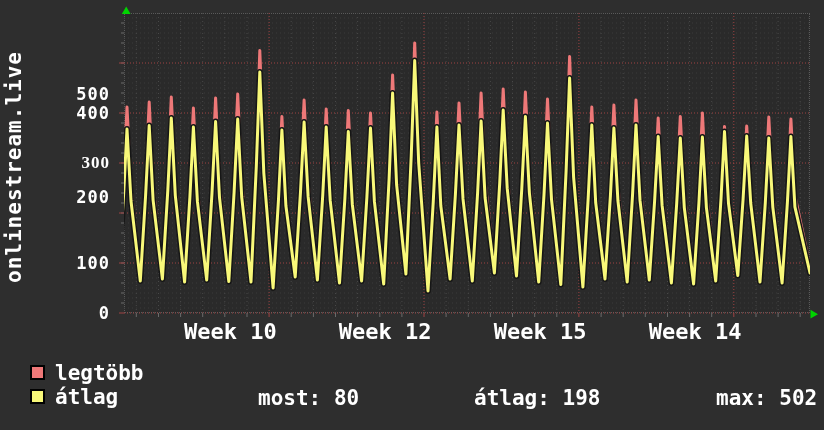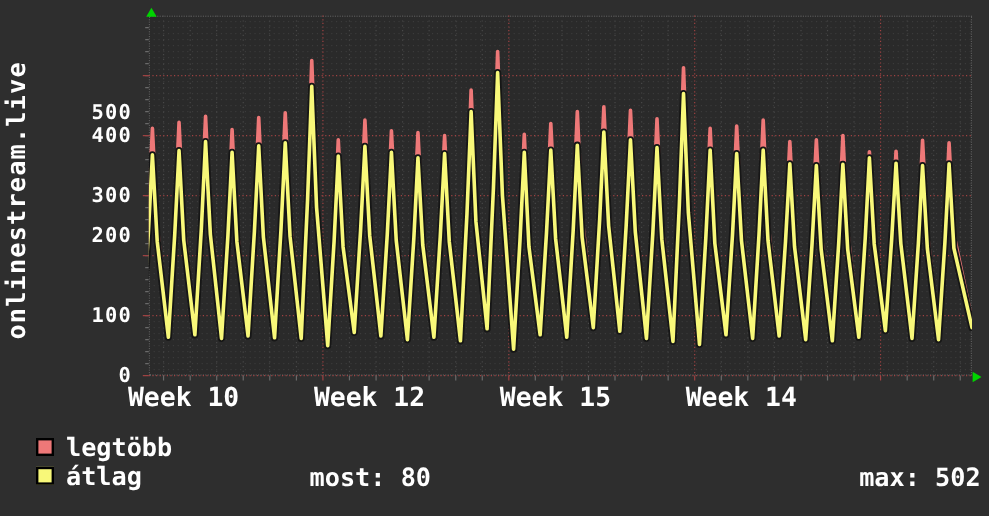--- a/index.html
+++ b/index.html
@@ -12,21 +12,21 @@
   .plot-bg{
     position:absolute;left:124px;top:13px;width:686px;height:300px;
     background:#2a2a2a;border:1px dotted #5a5a5a;box-sizing:border-box;
   }
   .chart-svg{position:absolute;left:118px;top:5px;width:700px;height:320px;}
   .ylab{
     position:absolute;left:56px;width:54px;text-align:right;
     font-size:17px;line-height:20px;letter-spacing:1px;
   }
   .xlab{
-    position:absolute;top:319px;width:170px;text-align:left;
+    position:absolute;top:319px;width:170px;text-align:right;
     font-size:22px;
   }
   .watermark{
     position:absolute;left:2px;top:292px;width:250px;height:24px;
     transform:rotate(-90deg);transform-origin:0 0;
     font-size:21px;text-align:center;letter-spacing:1px;white-space:nowrap;
   }
   .legend-row{position:absolute;left:30px;height:18px;}
   .legend-row .swatch{
     position:absolute;left:0;top:1px;width:15px;height:15px;
@@ -220,21 +220,21 @@
         <polyline points="118.2,279.0 123.5,196.5 127.0,129.0 131.0,201.0 140.3,281.0 145.6,195.5 149.2,125.5 153.1,200.1 162.4,279.0 167.8,190.4 171.3,118.0 175.3,195.3 184.6,282.0 189.9,196.8 193.4,127.0 197.4,201.4 206.7,280.0 212.0,192.8 215.6,121.5 219.5,197.6 228.8,281.5 234.1,192.1 237.7,119.0 241.7,197.0 251.0,282.0 256.3,166.5 259.8,72.0 263.8,172.8 273.1,288.0 278.4,201.1 281.9,130.0 285.9,205.8 295.2,277.0 300.5,191.8 304.1,122.0 308.1,196.4 317.4,280.0 322.7,195.8 326.2,127.0 330.2,200.4 339.5,283.0 344.8,199.7 348.3,131.5 352.3,204.2 361.6,281.0 366.9,196.8 370.5,128.0 374.4,201.4 383.7,284.0 389.1,178.9 392.6,93.0 396.6,184.7 405.9,274.0 411.2,156.6 414.7,60.5 418.7,163.0 428.0,291.0 433.3,200.8 436.9,127.0 440.8,205.7 450.1,279.0 455.4,194.3 459.0,125.0 463.0,198.9 472.3,281.0 477.6,193.0 481.1,121.0 485.1,197.8 494.4,273.0 499.7,183.3 503.2,110.0 507.2,188.2 516.5,276.0 521.8,188.3 525.4,116.5 529.4,193.1 538.7,282.0 544.0,194.6 547.5,123.0 551.5,199.3 560.8,284.5 566.1,170.9 569.6,78.0 573.6,177.1 582.9,287.0 588.2,197.9 591.8,125.0 595.7,202.8 605.0,279.0 610.4,195.9 613.9,128.0 617.9,200.5 627.2,282.0 632.5,195.6 636.0,125.0 640.0,200.4 649.3,280.0 654.6,201.1 658.2,136.5 662.1,205.4 671.4,283.0 676.7,203.3 680.3,138.0 684.3,207.6 693.6,284.0 698.9,203.1 702.4,137.0 706.4,207.6 715.7,281.0 721.0,198.8 724.5,131.5 728.5,203.3 737.8,275.5 743.1,198.8 746.7,136.0 750.7,203.0 760.0,282.0 765.3,202.8 768.8,138.0 772.8,207.1 782.1,283.0 787.4,202.4 790.9,136.5 794.9,206.8 810.0,273.0" stroke="#f8f879" stroke-width="3"></polyline>
       </g>
       <polygon points="121.8,14 130.6,14 126.2,6.5" fill="#00d400"></polygon>
       <polygon points="810.5,309.8 810.5,318.6 818,314.2" fill="#00d400"></polygon>
     </svg>
 
   <div id="ylabels">
       <div class="ylab" style="top: 303px;">0</div>
       <div class="ylab" style="top: 253px;">100</div>
       <div class="ylab" style="top: 187px;">200</div>
-      <div class="ylab" style="top: 153px;">300</div>
+      <div class="ylab" style="top: 153px; font-family: Liberation Serif, serif;">300</div>
       <div class="ylab" style="top: 103px;">400</div>
       <div class="ylab" style="top: 53px; margin-top: 31px;">500</div>
     </div>
   <div id="xlabels">
       <div class="xlab" style="left: 106.655px;">Week 10</div>
       <div class="xlab" style="left: 261.565px;">Week 12</div>
       <div class="xlab" style="left: 416.475px;">Week 15</div>
       <div class="xlab" style="left: 571.385px;">Week 14</div>
     </div>
 
@@ -244,18 +244,22 @@
   </div>
   <div class="legend-row row-2">
     <span class="swatch" id="swatch-1" style="background: rgb(248, 248, 121);"></span>
     <span class="lg-label">átlag</span>
   </div>
 
   <div class="stat stat-most">
     <span>most:</span>
     <span>80</span>
   </div>
+  <div class="stat stat-atlag">
+    <span>átlag:</span>
+    <span>198</span>
+  </div>
   <div class="stat stat-max">
     <span>max:</span>
     <span>502</span>
   </div>
 
 </div>
 
 </body></html>

